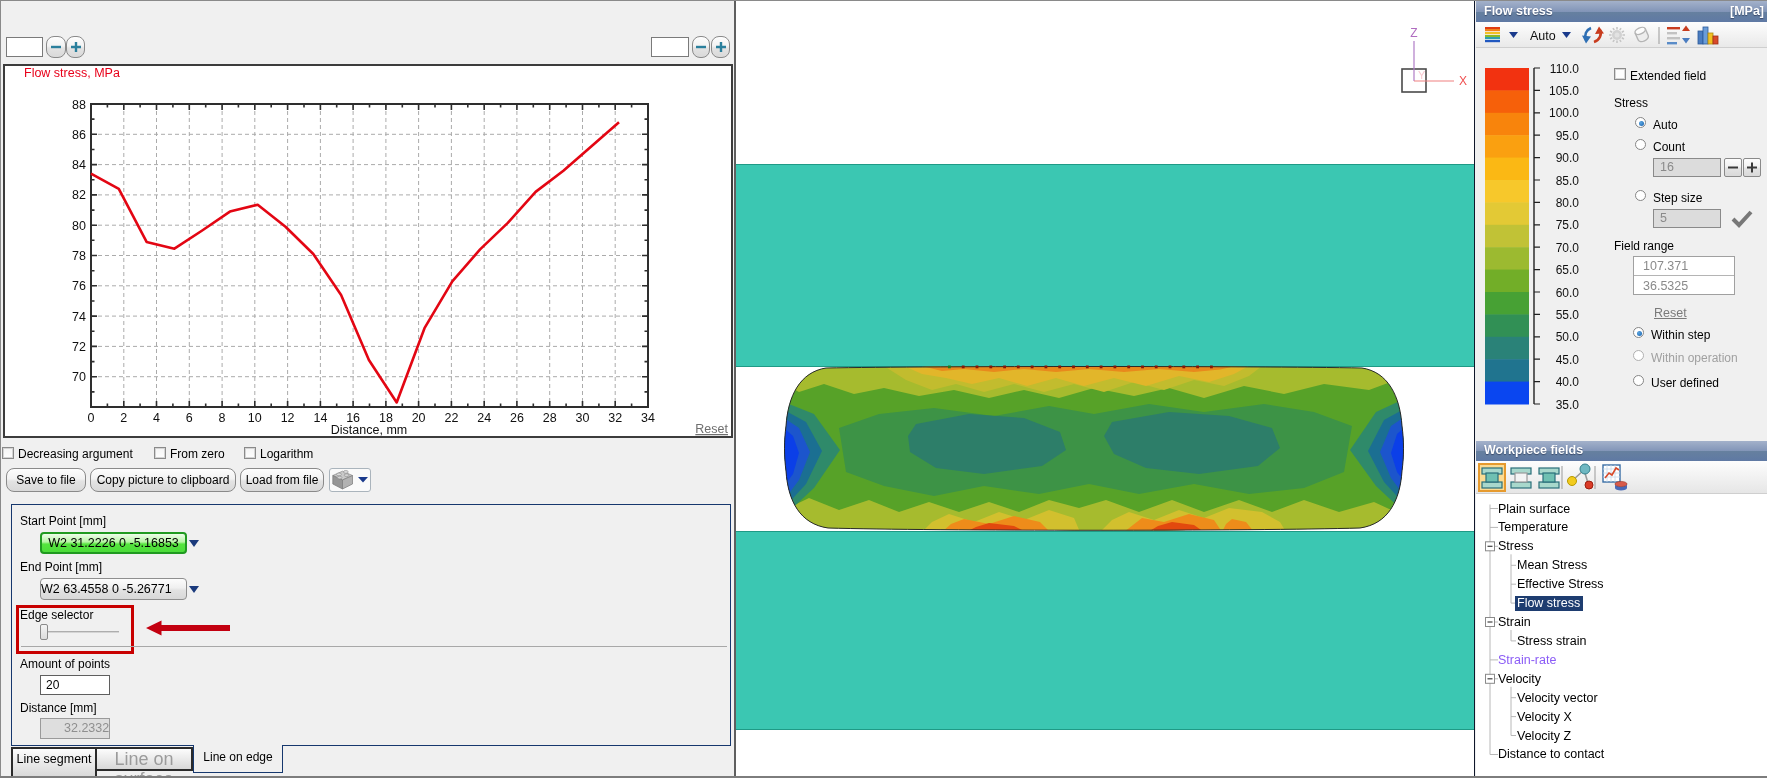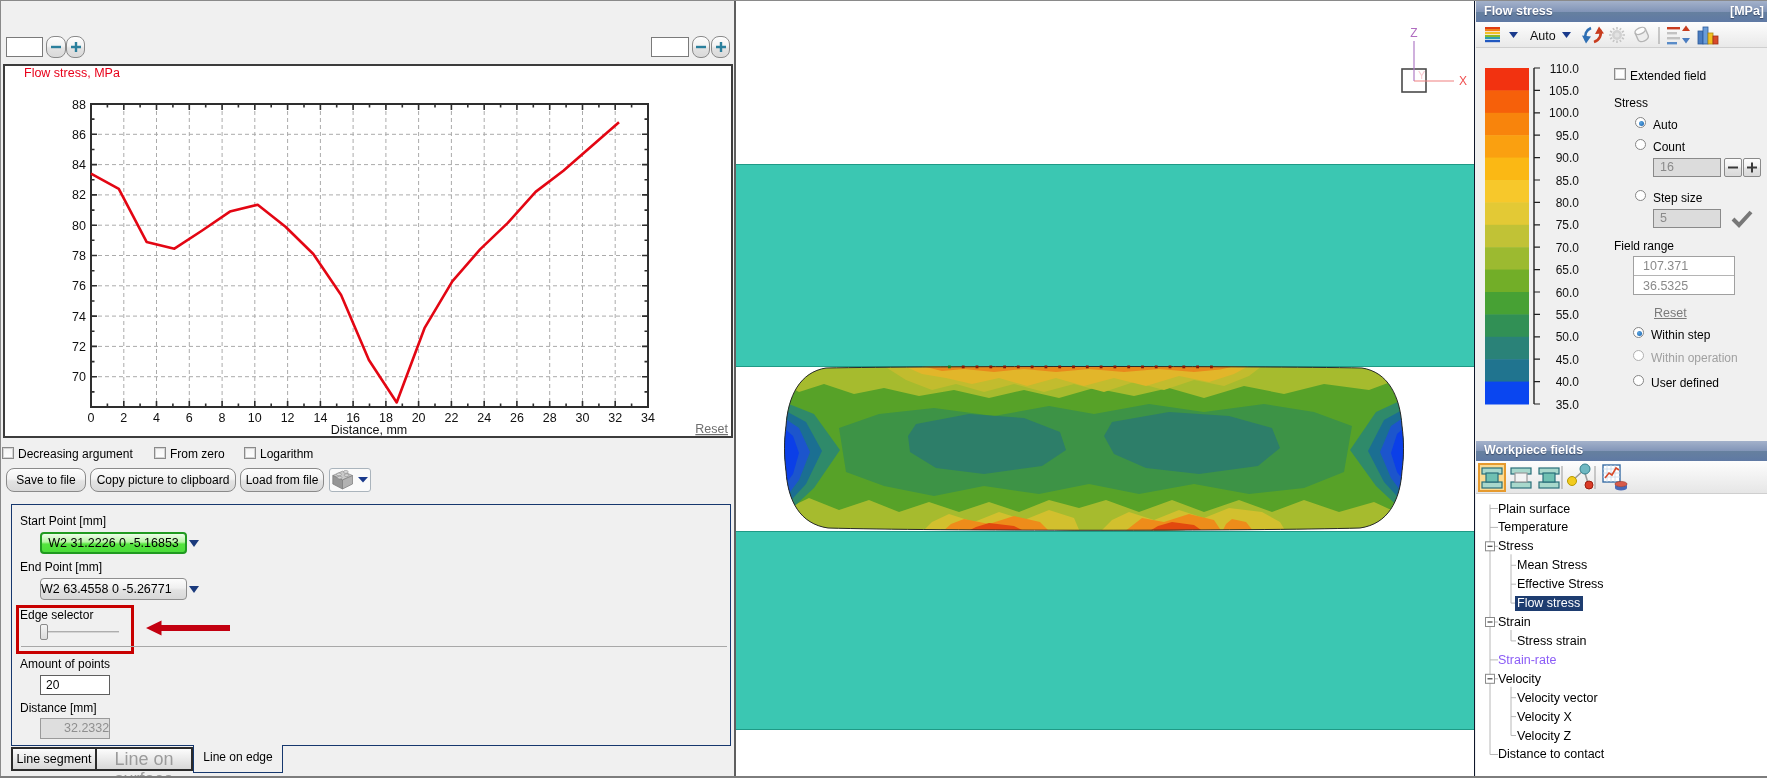--- a/index.html
+++ b/index.html
@@ -99,21 +99,21 @@
     <div class="abs" style="left:40px;top:630px;width:78px;height:2px;background:linear-gradient(180deg,#9a9a9a,#e8e8e8)"></div>
     <div class="abs" style="left:39px;top:623px;width:8px;height:16px;background:linear-gradient(180deg,#f4f4f4,#dcdcdc);border:1px solid #8a8a8a;border-radius:2px"></div>
     <svg class="abs" style="left:145px;top:618px" width="85" height="18">
       <path d="M0 9 L15.5 1.5 L15.5 6 L84 6 L84 12 L15.5 12 L15.5 16.5 Z" fill="#c30010"></path>
     </svg>
     <div class="abs" style="left:20px;top:645px;width:706px;height:1px;background:#a8a8a8"></div>
     <span class="abs t12" style="left:19px;top:656px">Amount of points</span>
     <div class="abs t12" style="left:39px;top:674px;width:70px;height:20px;background:#fff;border:1px solid #5f5f5f;line-height:18px;padding-left:5px">20</div>
     <span class="abs t12" style="left:19px;top:700px">Distance [mm]</span>
     <div class="abs" style="left:39px;top:717px;width:70px;height:21px;background:#dedede;border:1px solid #9a9a9a;line-height:19px;padding-left:23px;font-size:12.5px;color:#8f8f8f">32.2332</div>
-    <div class="abs" style="left:10px;top:746px;width:86px;height:24px;border:2px solid #2b2b2b;background:linear-gradient(180deg,#fcfcfc,#d8d8d8);text-align:center;line-height:20px;font-size:12.5px;color:#000">Line segment</div>
+    <div class="abs" style="left:10px;top:746px;width:86px;height:32px;border:2px solid #2b2b2b;background:linear-gradient(180deg,#fcfcfc,#d8d8d8);text-align:center;line-height:20px;font-size:12.5px;color:#000">Line segment</div>
     <div class="abs" style="left:96px;top:746px;width:96px;height:24px;border:2px solid #2b2b2b;border-left:none;background:linear-gradient(180deg,#fcfcfc,#d8d8d8);text-align:center;line-height:20px;font-size:18px;color:#9b9b9b">Line on surface</div>
     <div class="abs" style="left:192px;top:744px;width:90px;height:28px;background:#f0f0f0;border:1.5px solid #16386e;border-top:none;text-align:center;line-height:24px;font-size:12px;color:#000">Line on edge</div>
   </div>
 <div class="abs" style="left:736px;top:0;width:738px;height:776px;background:#fff;overflow:hidden">
     <svg class="abs" style="left:655px;top:25px" width="80" height="70">
 <rect x="11" y="44" width="24" height="23" fill="none" stroke="#4a4a4a" stroke-width="1.6"></rect>
 <path d="M23 16 V56" stroke="#b07cc6" stroke-width="1.2"></path>
 <path d="M23 56 H63" stroke="#f08080" stroke-width="1.2"></path>
 <text x="23" y="12" font-size="12" fill="#b06cc0" text-anchor="middle">Z</text>
 <text x="68" y="60" font-size="12" fill="#f05050">X</text>

